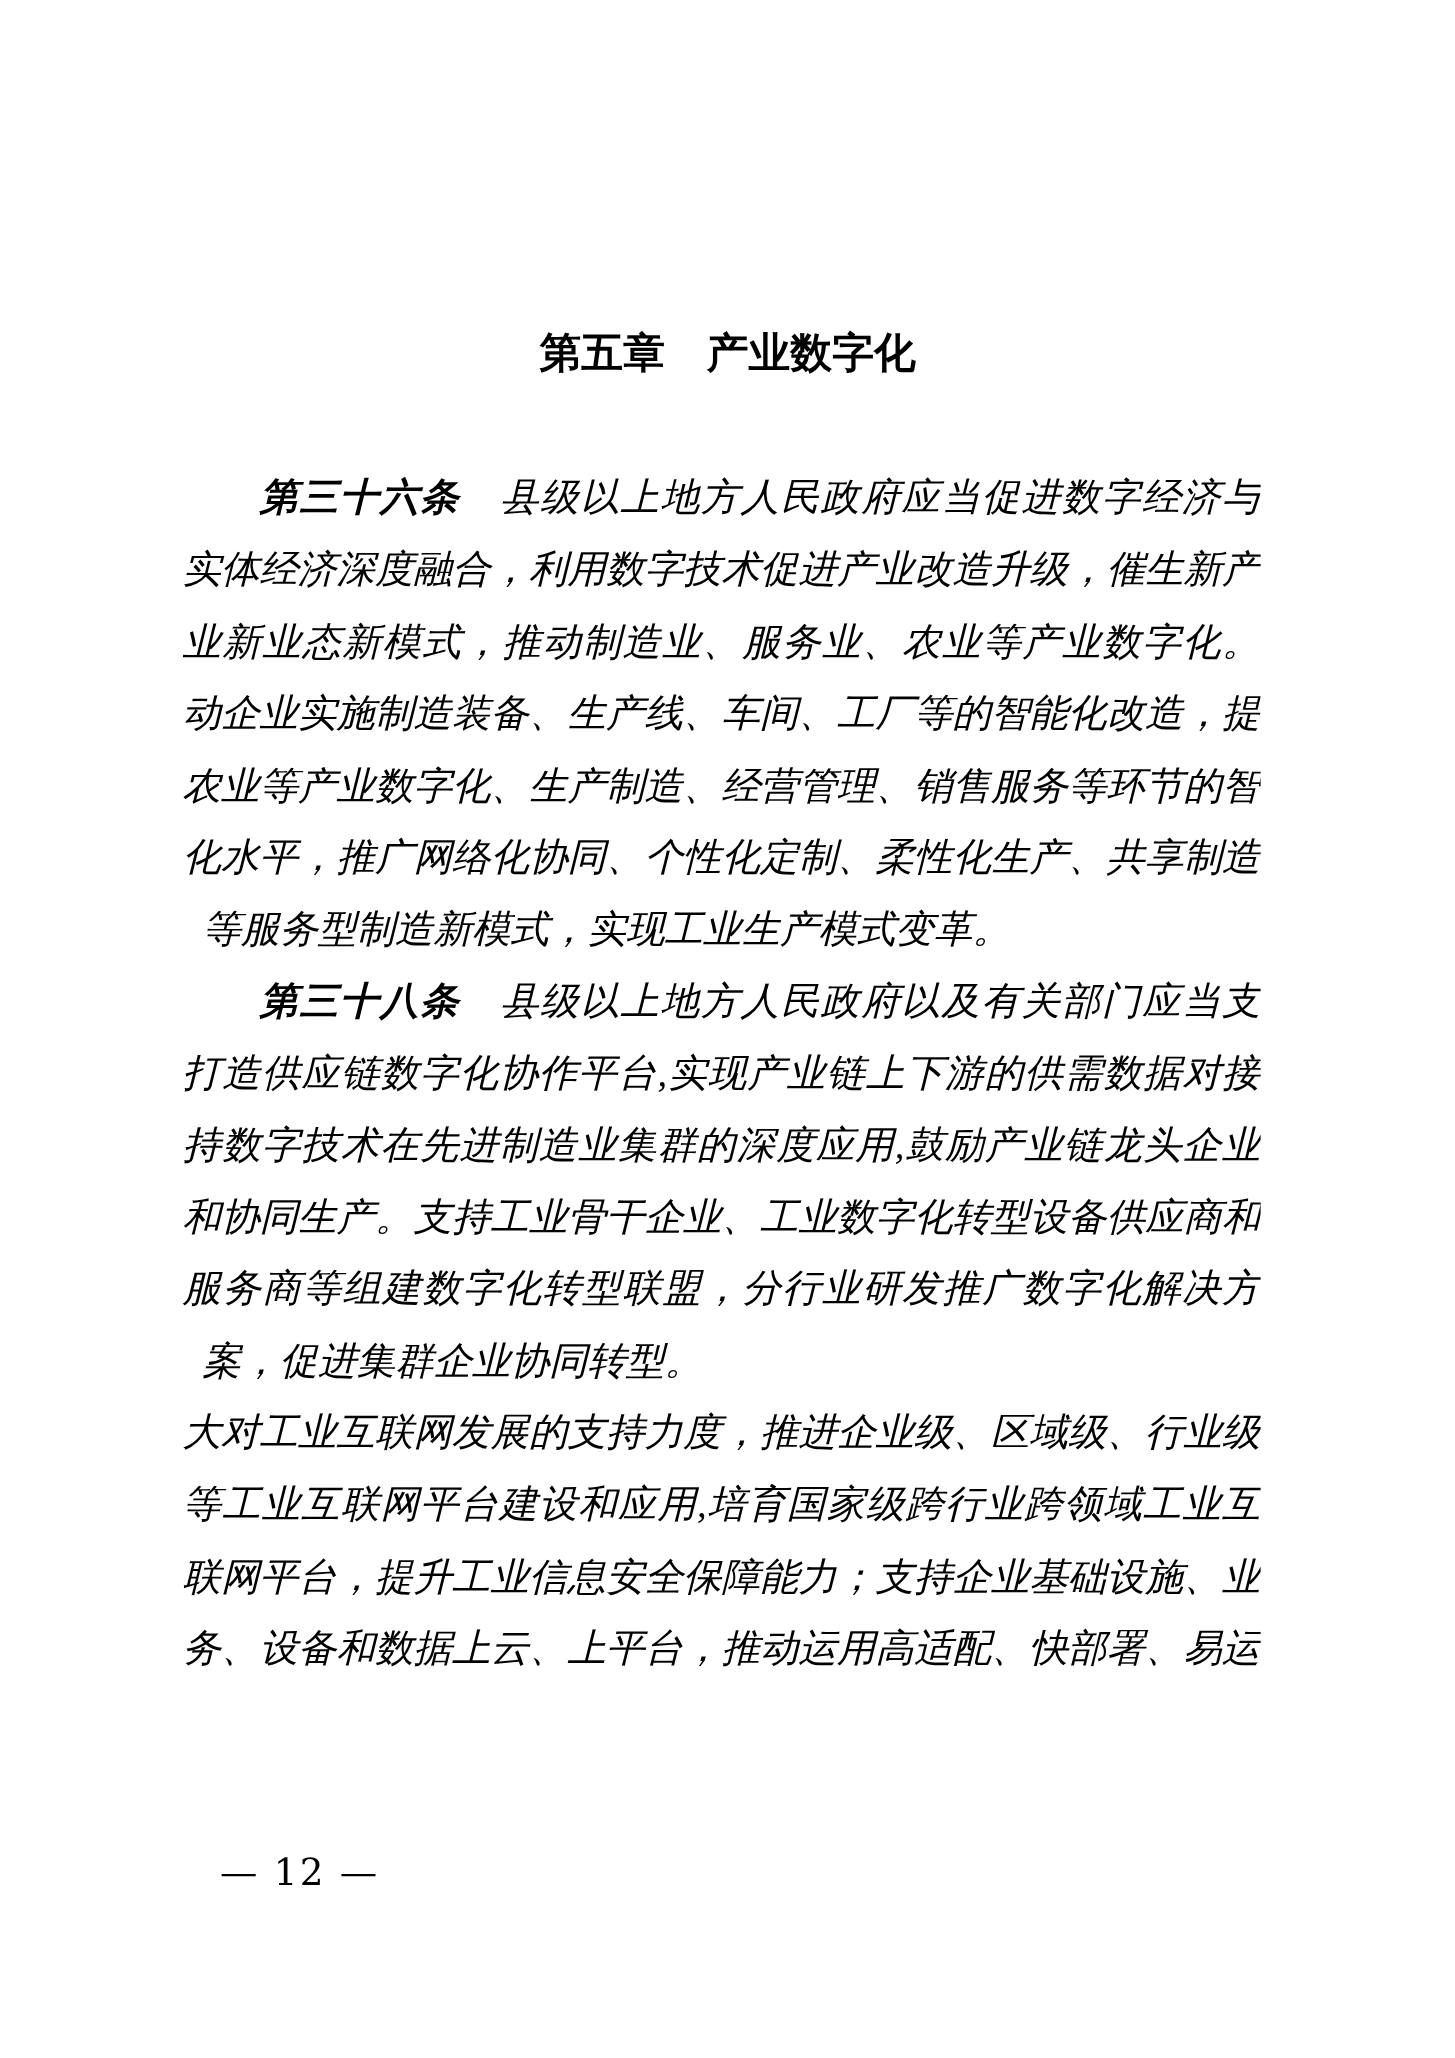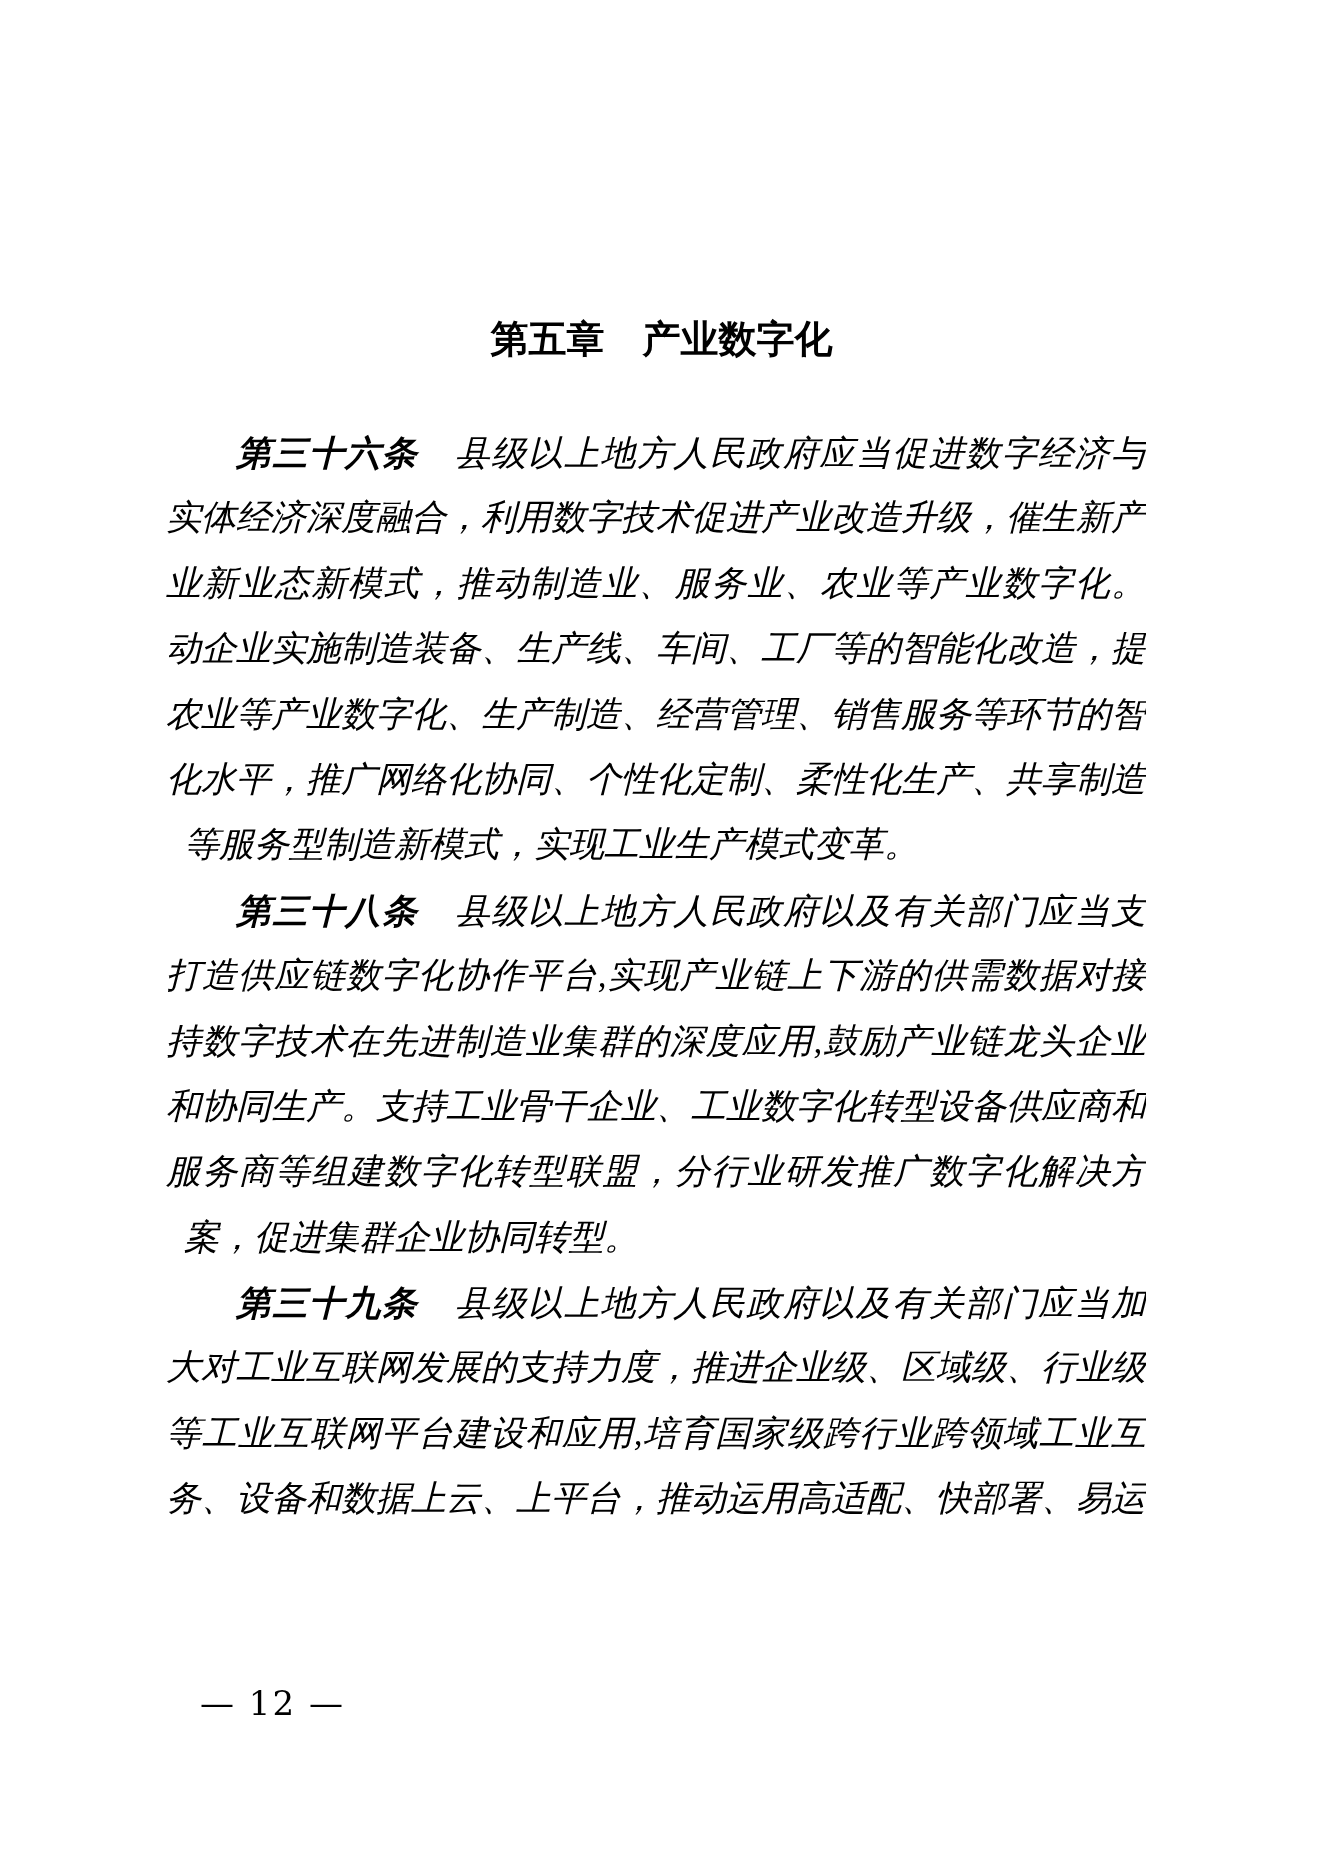--- a/index.html
+++ b/index.html
@@ -8,21 +8,21 @@
     width: 1323px;
     height: 1871px;
     margin: 0 auto;
     background: #ffffff;
     color: #000000;
     font-family: "Liberation Serif", serif;
     overflow: hidden;
   }
   .chapter-title {
     position: absolute;
-    top: 315px;
+    top: 298px;
     left: 0;
     width: 100%;
     text-align: center;
     font-family: "Liberation Sans", sans-serif;
     font-weight: 700;
     font-size: 38px;
     line-height: 48px;
     white-space: pre;
   }
   .body-text {
@@ -83,23 +83,23 @@
     <div>
       <div class="line first"><span class="art-head">第三十八条</span><span>　县级以上地方人民政府以及有关部门应当支</span></div>
       <div class="line">打造供应链数字化协作平台,实现产业链上下游的供需数据对接</div>
       <div class="line">持数字技术在先进制造业集群的深度应用,鼓励产业链龙头企业</div>
       <div class="line">和协同生产。支持工业骨干企业、工业数字化转型设备供应商和</div>
       <div class="line">服务商等组建数字化转型联盟，分行业研发推广数字化解决方</div>
       <div class="line short">案，促进集群企业协同转型。</div>
     </div>
 
     <div>
-      <div class="line first"><span class="art-head">第三十九条</span><span>　县级以上地方人民政府以及有关部门应当加</span></div>
       <div class="line">大对工业互联网发展的支持力度，推进企业级、区域级、行业级</div>
       <div class="line">等工业互联网平台建设和应用,培育国家级跨行业跨领域工业互</div>
+      <div class="line">联网平台，提升工业信息安全保障能力；支持企业基础设施、业</div>
       <div class="line">务、设备和数据上云、上平台，推动运用高适配、快部署、易运</div>
     </div>
 
   </div>
 
   <div class="footer">— 12 —</div>
 
 </div>
 
 </body></html>

